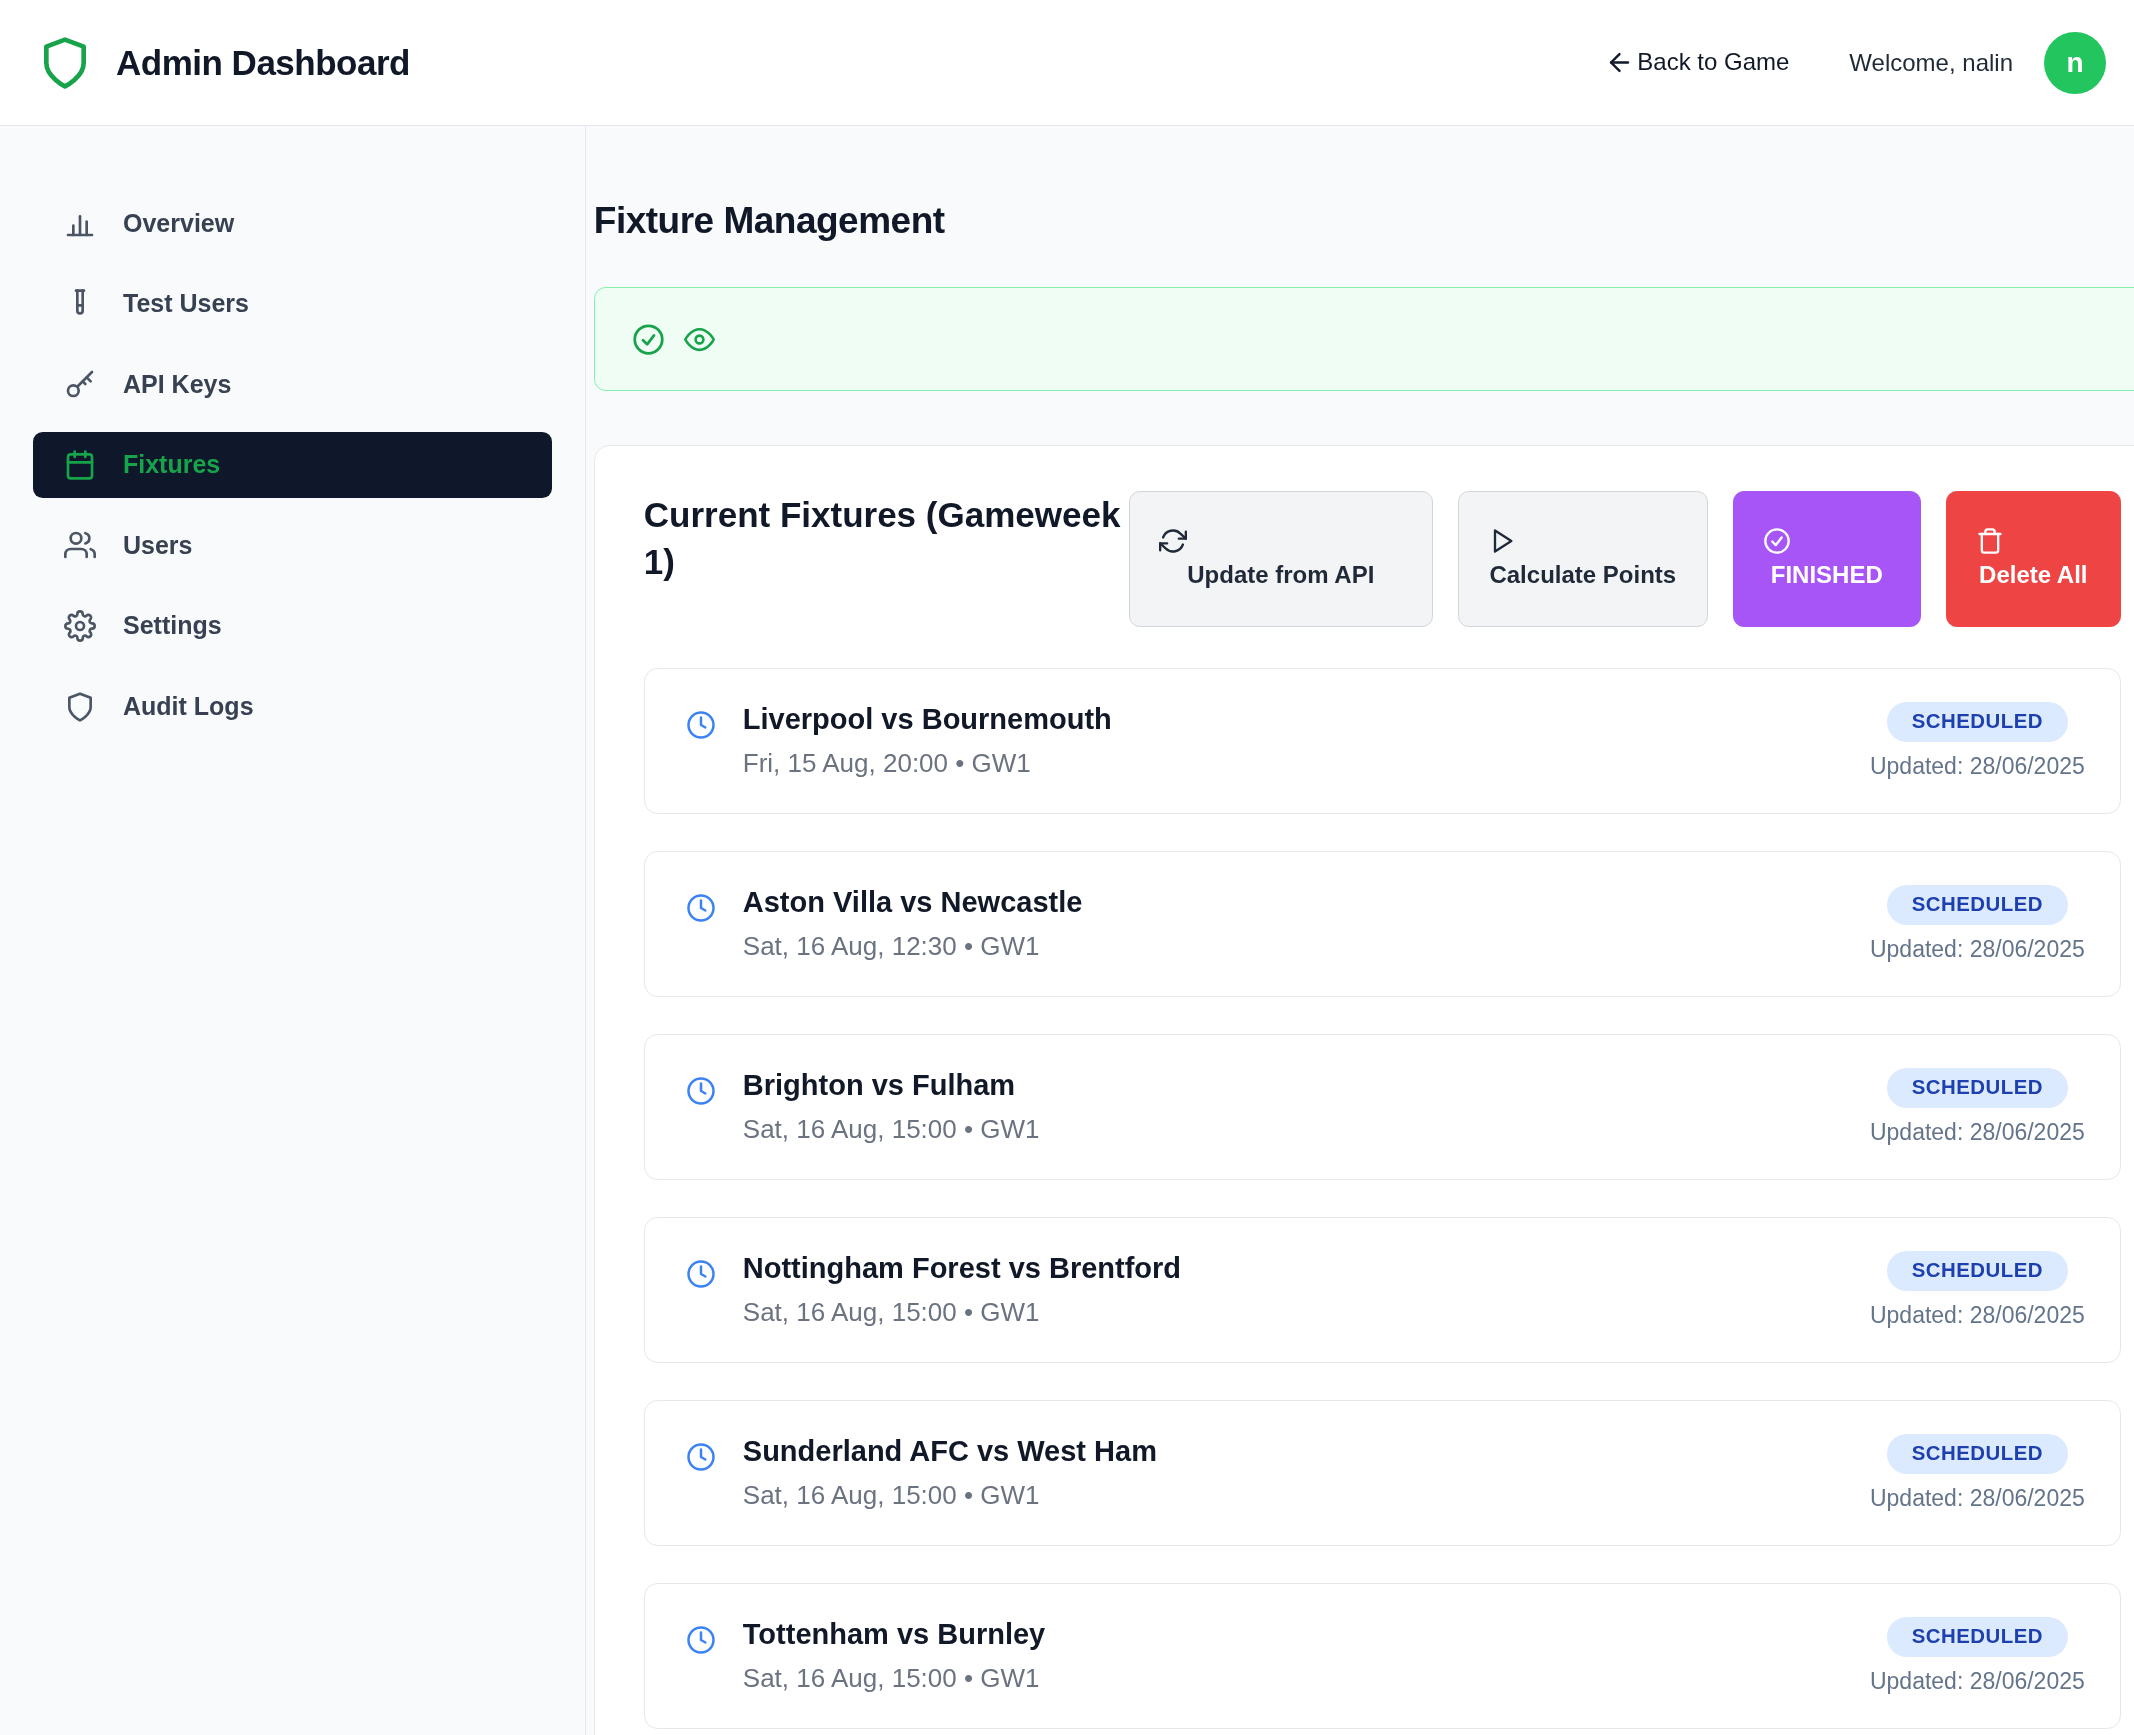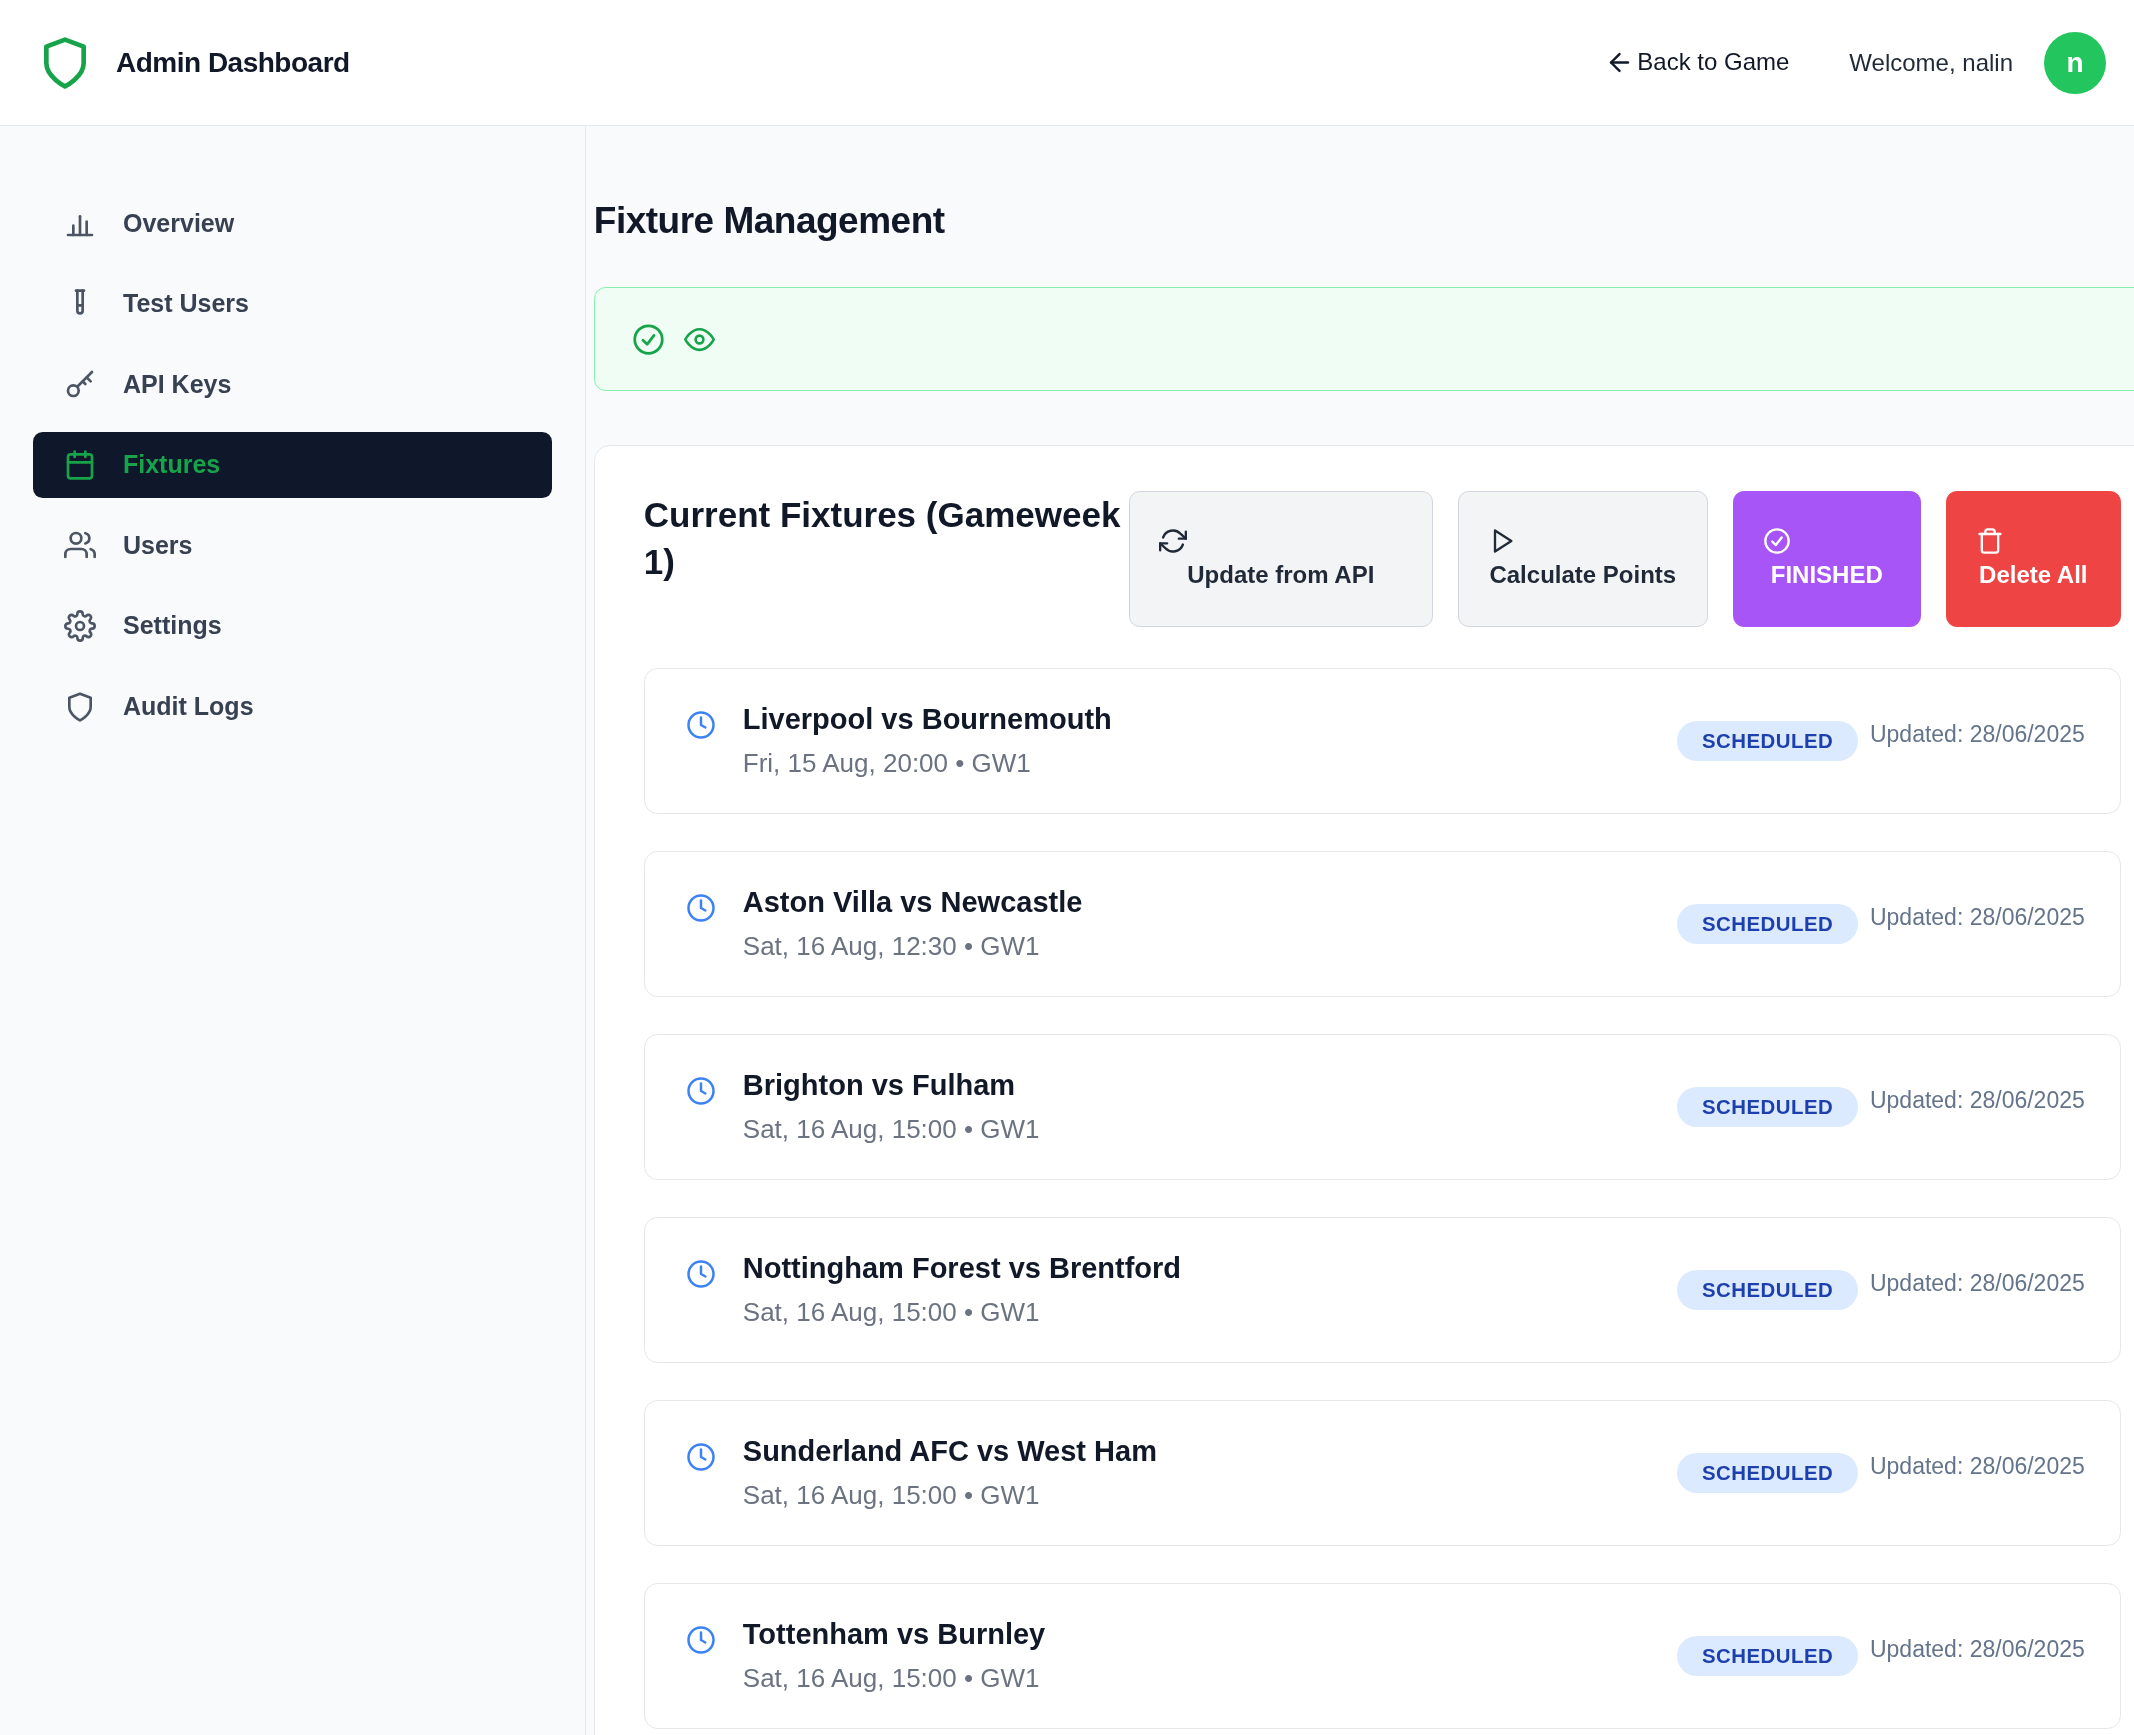--- a/index.html
+++ b/index.html
@@ -12,21 +12,21 @@
   svg { display:block; }
 
   
   .topbar {
     height:126px; background:#ffffff; border-bottom:1px solid #e5e7eb;
     display:flex; align-items:center; justify-content:space-between;
     padding:0 29px 0 37px;
   }
   .brand { display:flex; align-items:center; gap:23px; }
   .brand svg { width:56px; height:56px; color:#16a34a; }
-  .brand-title { font-size:28px; font-weight:bold; color:#111827; letter-spacing:-0.5px; }
+  .brand-title { font-size:35px; font-weight:bold; color:#111827; letter-spacing:-0.5px; }
   .topbar-right { display:flex; align-items:center; }
   .back-link { display:flex; flex-direction:row; align-items:flex-start; gap:2.9px; cursor:pointer; margin-right:60px; }
   .back-link svg { width:29px; height:29px; color:#111827; margin-left:11.6px; }
   .back-link-label { font-size:24px; color:#111827; }
   .welcome { font-size:24px; color:#1f2937; margin-right:31px; }
   .avatar {
     width:62px; height:62px; border-radius:50%; background:#22c55e; color:#ffffff;
     display:flex; align-items:center; justify-content:center;
     font-size:28px; font-weight:bold; cursor:pointer;
   }
@@ -83,21 +83,21 @@
   .fixture-list { margin-top:41px; }
   .fixture-row {
     display:flex; justify-content:space-between; align-items:center;
     min-height:146px; padding:25px 35px 25px 41px; margin-bottom:37px;
     background:#ffffff; border:1px solid #e5e7eb; border-radius:13.6px;
   }
   .fixture-left { display:flex; gap:27px; }
   .fixture-left svg { width:30px; height:30px; color:#3b82f6; margin-top:6.8px; flex:0 0 auto; }
   .match-name { font-size:29px; font-weight:600; color:#111827; margin-bottom:11.6px; }
   .kickoff { font-size:26px; color:#6b7280; }
-  .fixture-right { display:flex; flex-direction:row; align-items:flex-start; gap:11.6px; }
+  .fixture-right { display:flex; flex-direction:column; align-items:center; gap:11.6px; }
   .badge {
     background:#dbeafe; color:#1e40af; border-radius:969px;
     padding:8.7px 25px; font-size:20.4px; font-weight:bold; letter-spacing:0.5px;
   }
   .updated { font-size:23px; color:#64748b; }
 </style>
 </head>
 <body>
 
 <header class="topbar">

